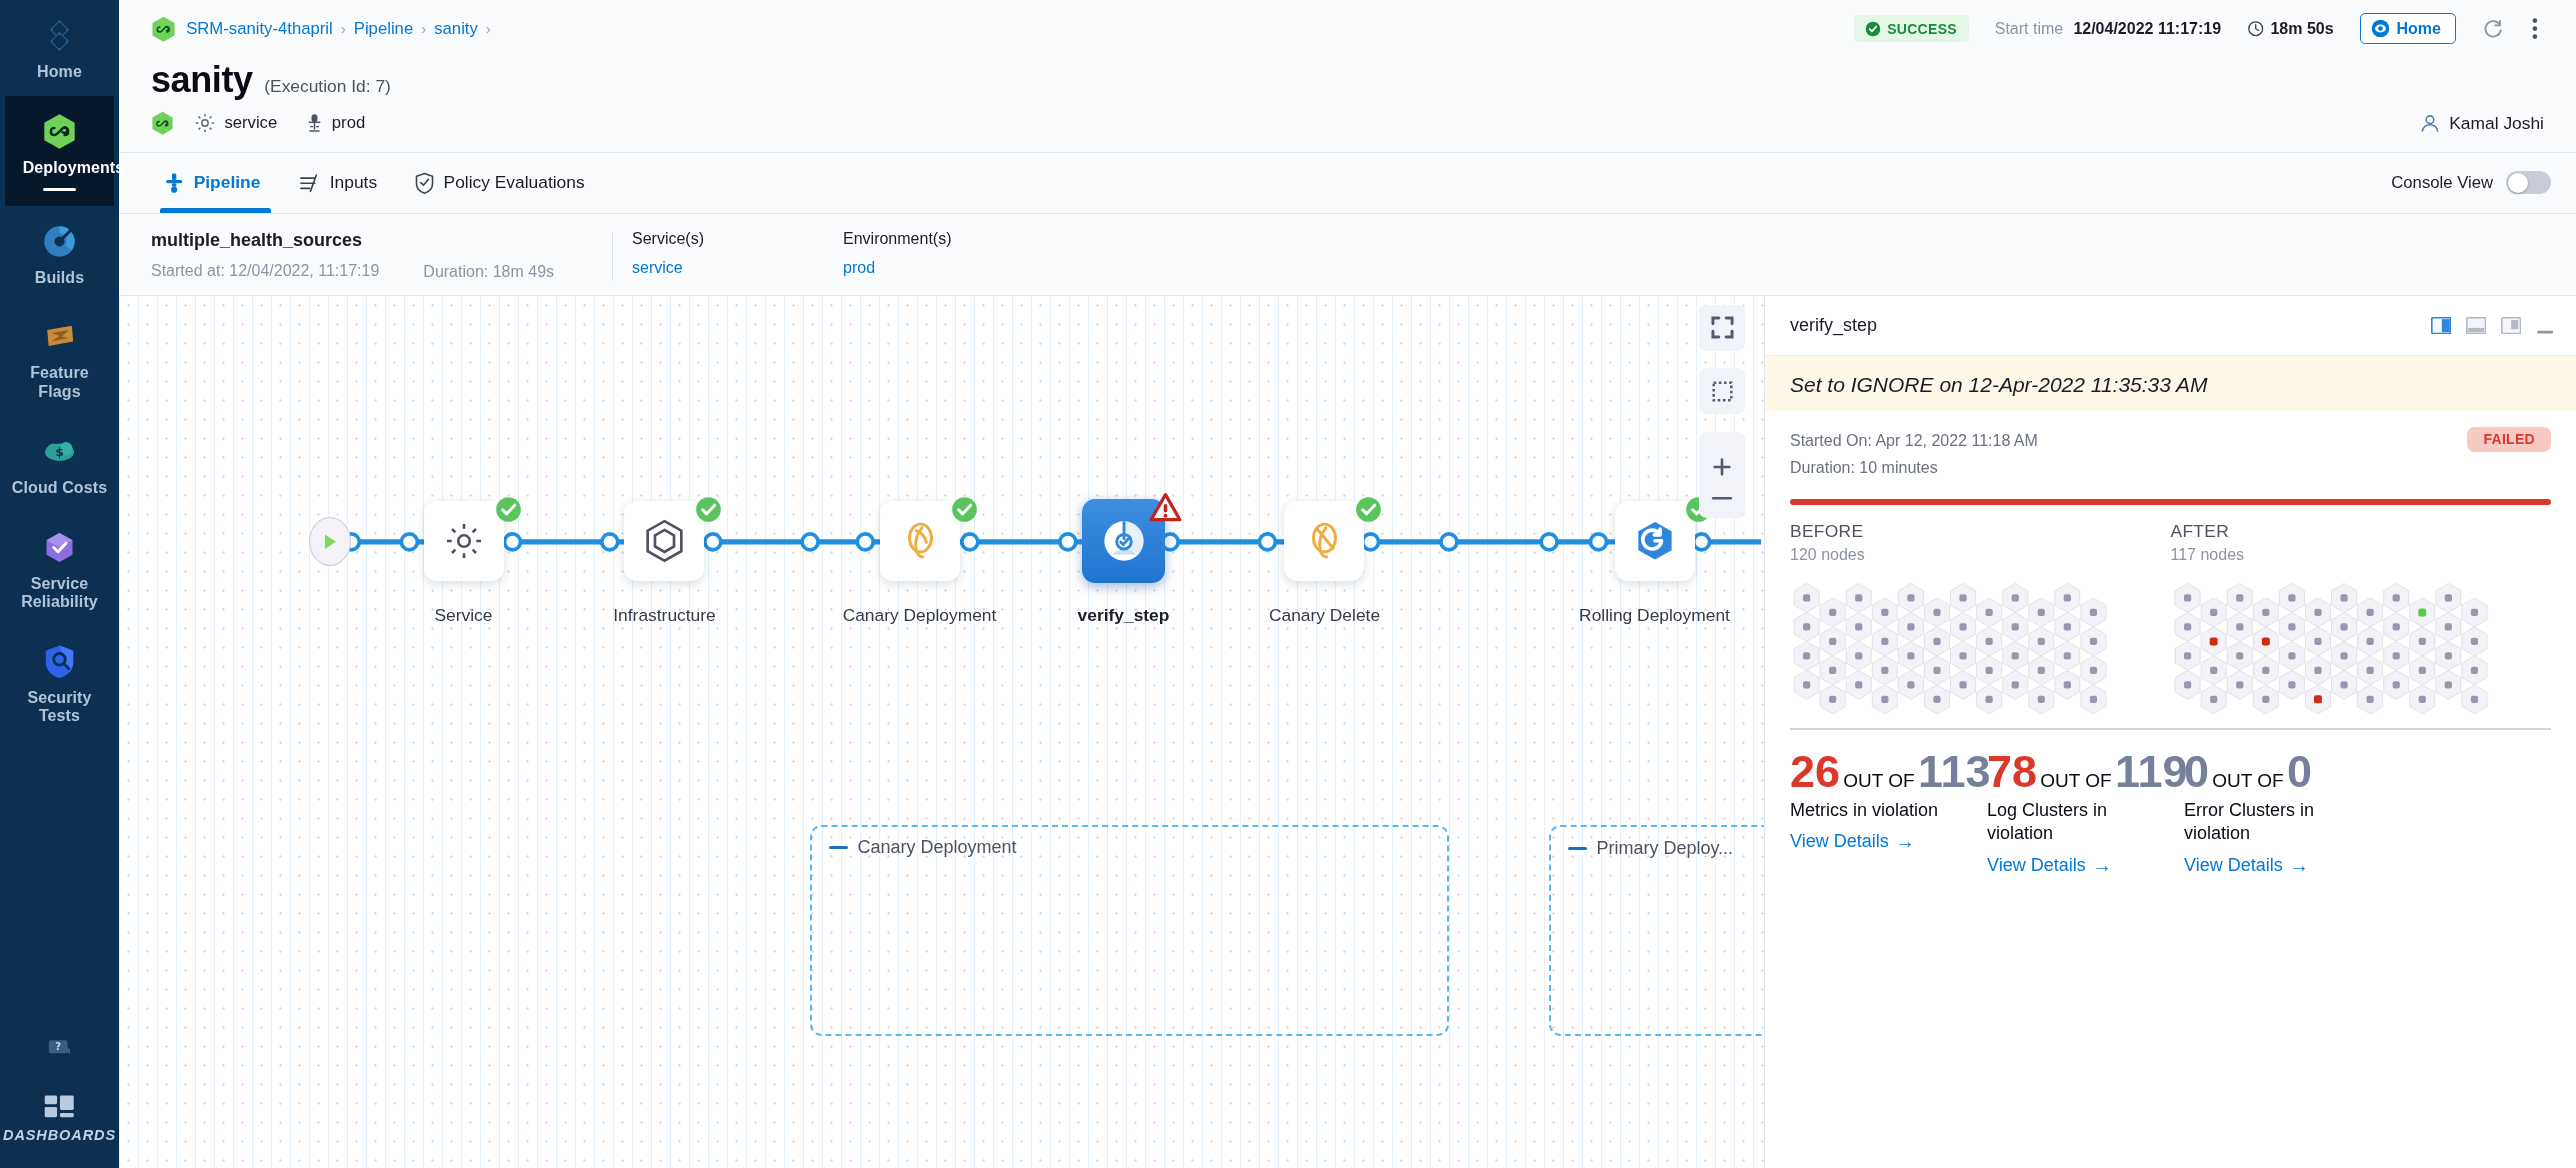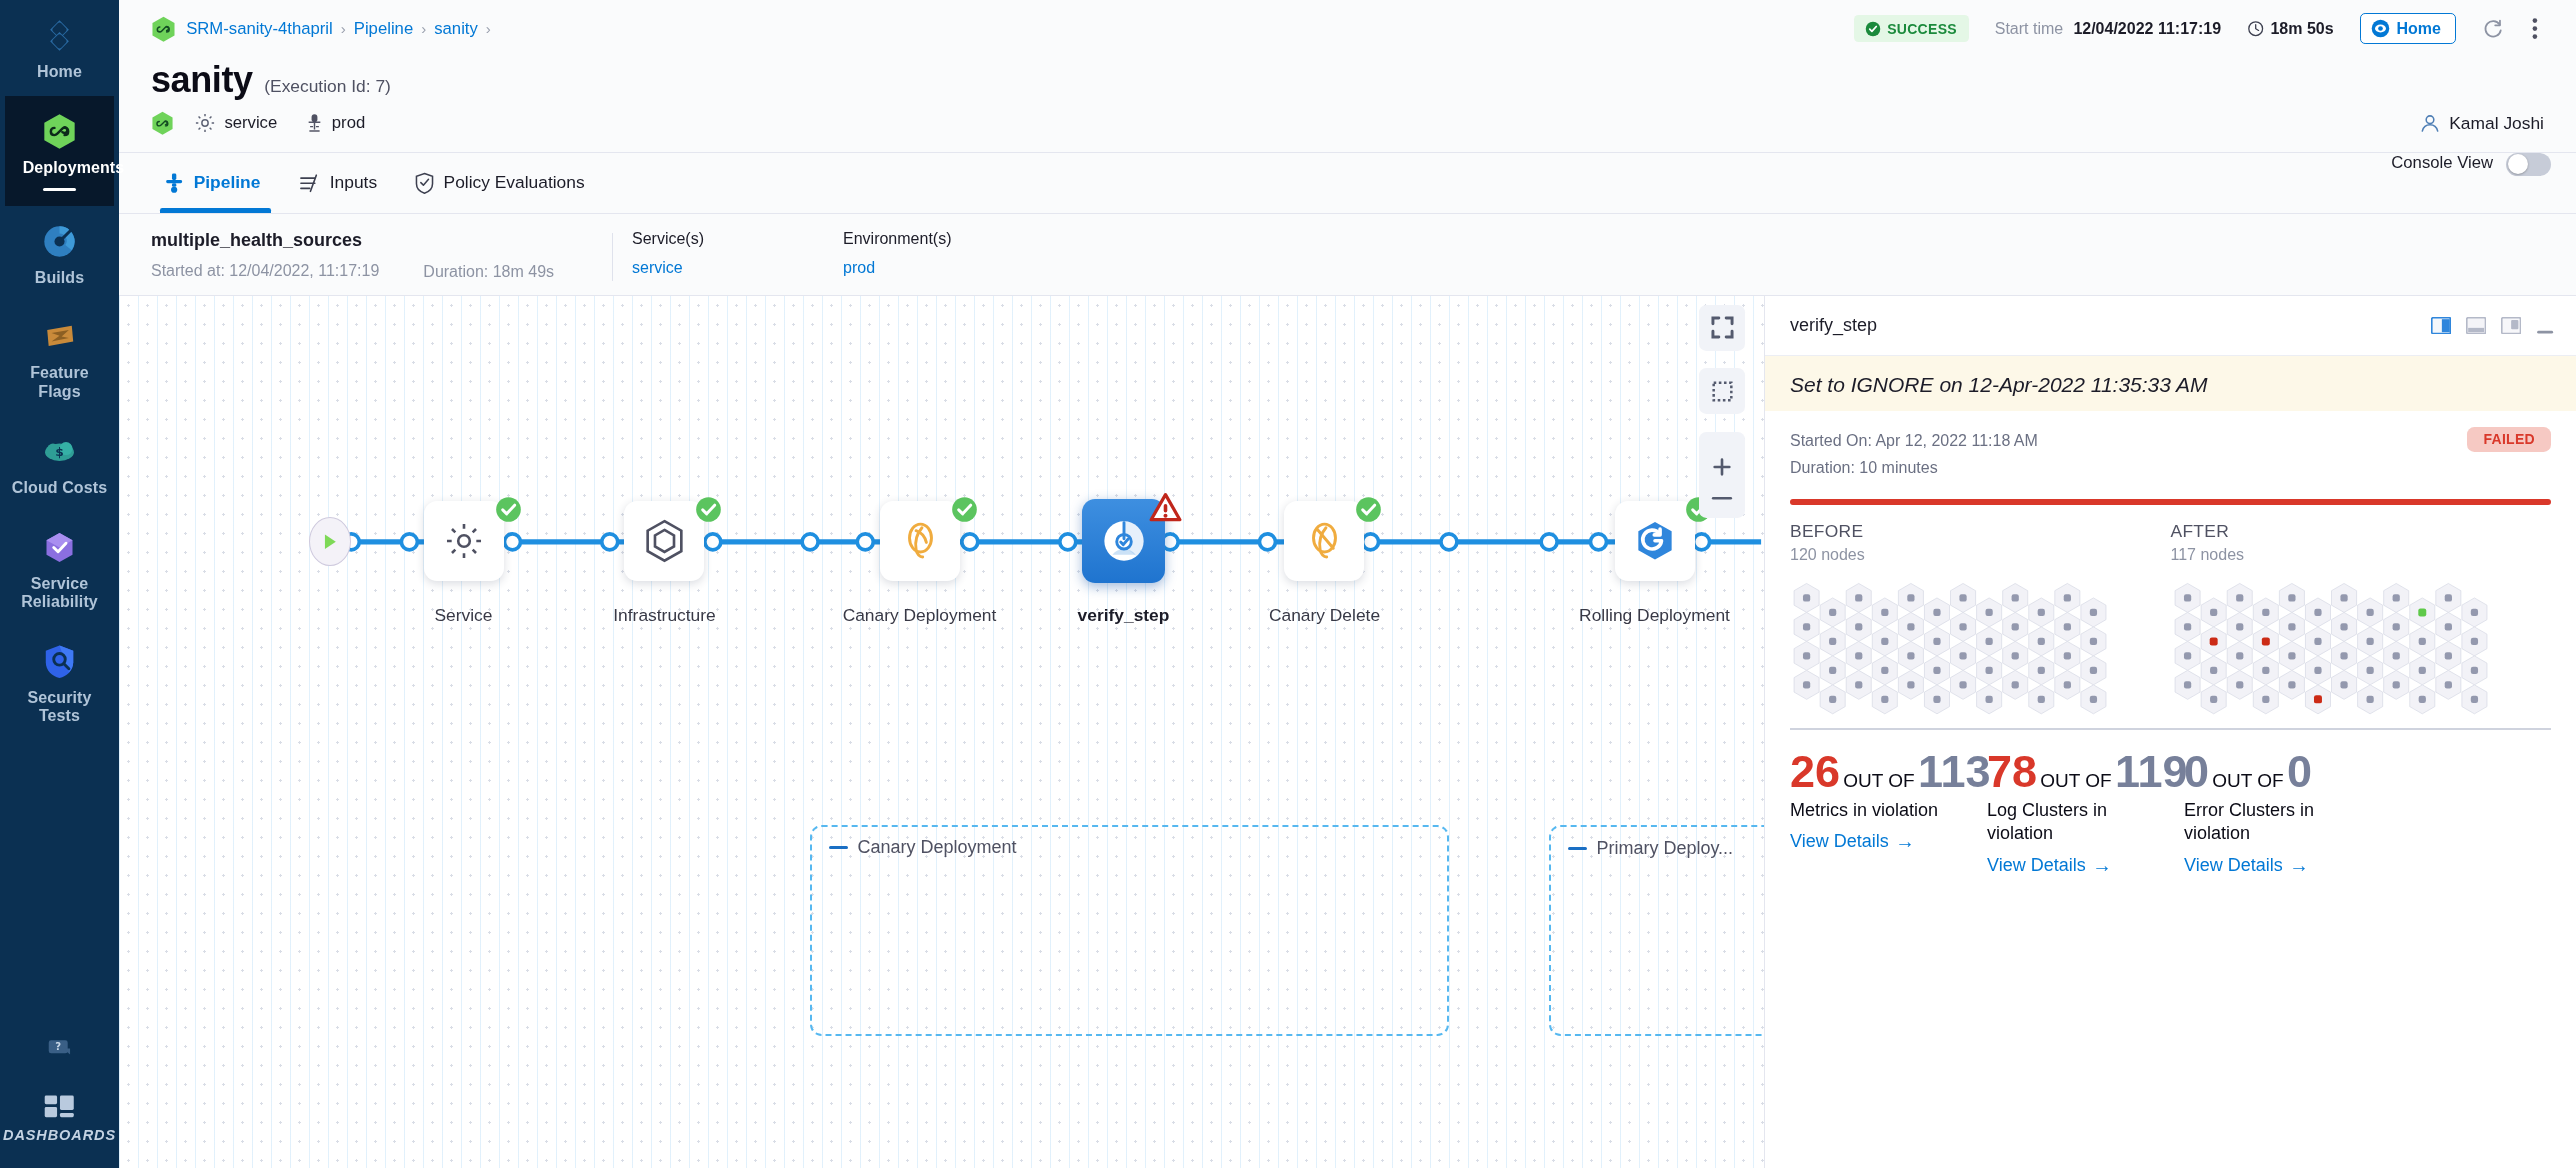--- a/index.html
+++ b/index.html
@@ -82,21 +82,21 @@
   .tab {
     display:flex; align-items:center; gap:9.4px; padding: 0 19px; cursor:pointer;
     position:relative; font-size:17.4px; color:#1c1c28;
   }
   .tab:first-child { padding-left: 13px; }
   .tab.active { color:#0278d5; font-weight:700; }
   .tab.active::after {
     content:""; position:absolute; left:8.7px; right:8.7px; bottom:0; height:4.4px;
     background:#0278d5; border-radius:2.2px 2.2px 0 0;
   }
-  .console-toggle { display:flex; gap:13px; margin-left:auto; }
+  .console-toggle { display:flex; align-items:center; gap:13px; margin-left:auto; }
   .console-label { font-size:16.7px; color:#1c1c28; }
   .toggle {
     width:45px; height:23px; border-radius:11.6px; background:#c7ccd8; position:relative; cursor:pointer;
   }
   .toggle .knob {
     position:absolute; top:1.5px; left:1.5px; width:20.3px; height:20.3px; border-radius:50%;
     background:#fff; box-shadow:0 0.7px 2.2px rgba(0,0,0,.3);
   }
 
   

